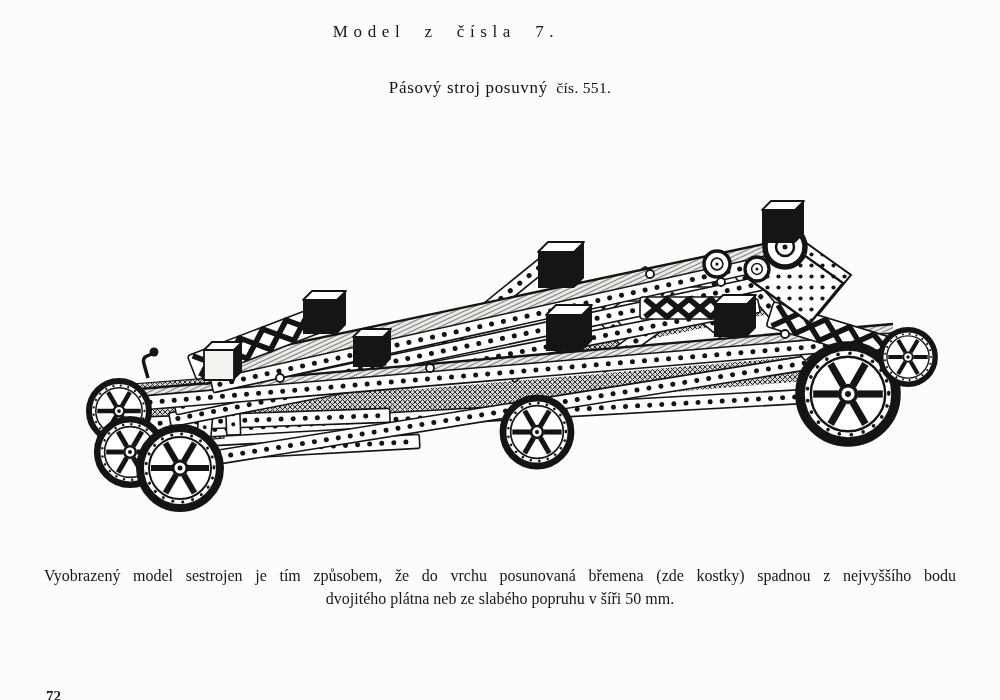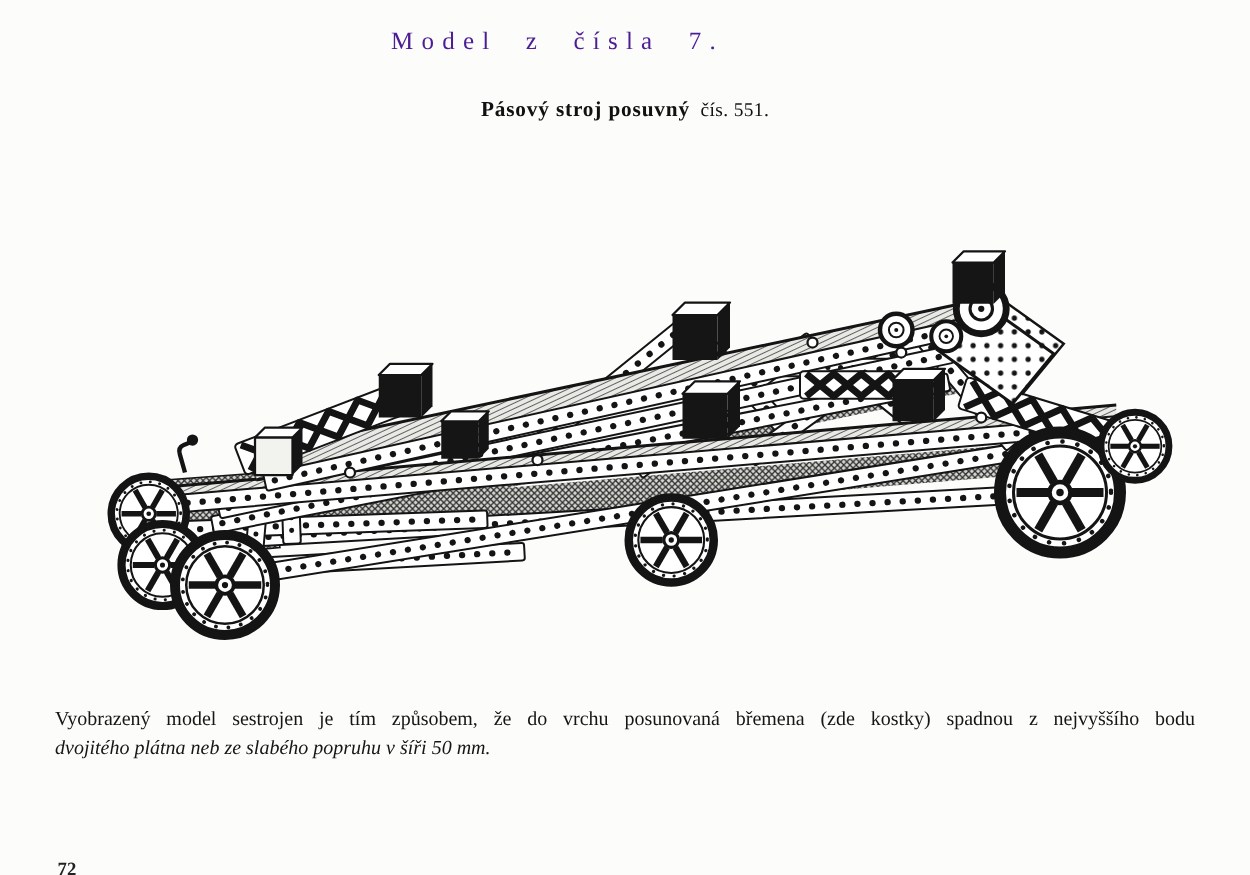--- a/index.html
+++ b/index.html
@@ -3,36 +3,36 @@
 <meta charset="utf-8">
 <style>
   html,body{margin:0;padding:0;}
   body{
     width:1000px;height:700px;position:relative;overflow:hidden;
     background:#fcfcfb;color:#1a1a1a;
     font-family:"Liberation Serif", serif;
   }
   .page-header{
     position:absolute;top:22px;left:0;width:892px;text-align:center;
-    font-size:20px;letter-spacing:0.33em;word-spacing:0.55em;color:#4c1d95;
+    font-size:17px;letter-spacing:0.33em;word-spacing:0.55em;color:#0f172a;
   }
   .model-title{
     position:absolute;top:78px;left:0;width:1000px;text-align:center;
     font-size:17px;color:#111;
   }
-  .model-title .t-main{font-weight:bold;letter-spacing:0.04em;}
+  .model-title .t-main{font-weight:normal;letter-spacing:0.04em;}
   .model-title .t-suffix{font-weight:normal;font-size:15.5px;letter-spacing:0.02em;}
   .illustration{position:absolute;left:80px;top:172px;width:860px;height:345px;}
   .body-text{
     position:absolute;left:44px;top:528px;width:912px;
     font-size:16px;line-height:23px;color:#161616;
   }
   .body-text .line{width:100%;}
   .body-text .justify{text-align:justify;text-align-last:justify;margin-top:36px;}
-  .body-text .center{text-align:left;font-style:italic;}
+  .body-text .center{text-align:center;}
   .page-number{
     position:absolute;left:46px;top:656px;font-size:15px;font-weight:bold;color:#222;margin-top:32px;
   }
   
   .strip{fill:#ffffff;stroke:#141414;stroke-width:1.6;}
   .holes{stroke:#141414;stroke-width:5;stroke-linecap:round;stroke-dasharray:0.1 12;fill:none;}
   .holes-sm{stroke:#141414;stroke-width:4;stroke-linecap:round;stroke-dasharray:0.1 10;fill:none;}
   .lat{stroke:#141414;stroke-width:5.5;fill:none;stroke-linejoin:round;}
   .edge{stroke:#141414;stroke-width:2.4;fill:none;}
   .screw{fill:#ffffff;stroke:#141414;stroke-width:1.8;}

